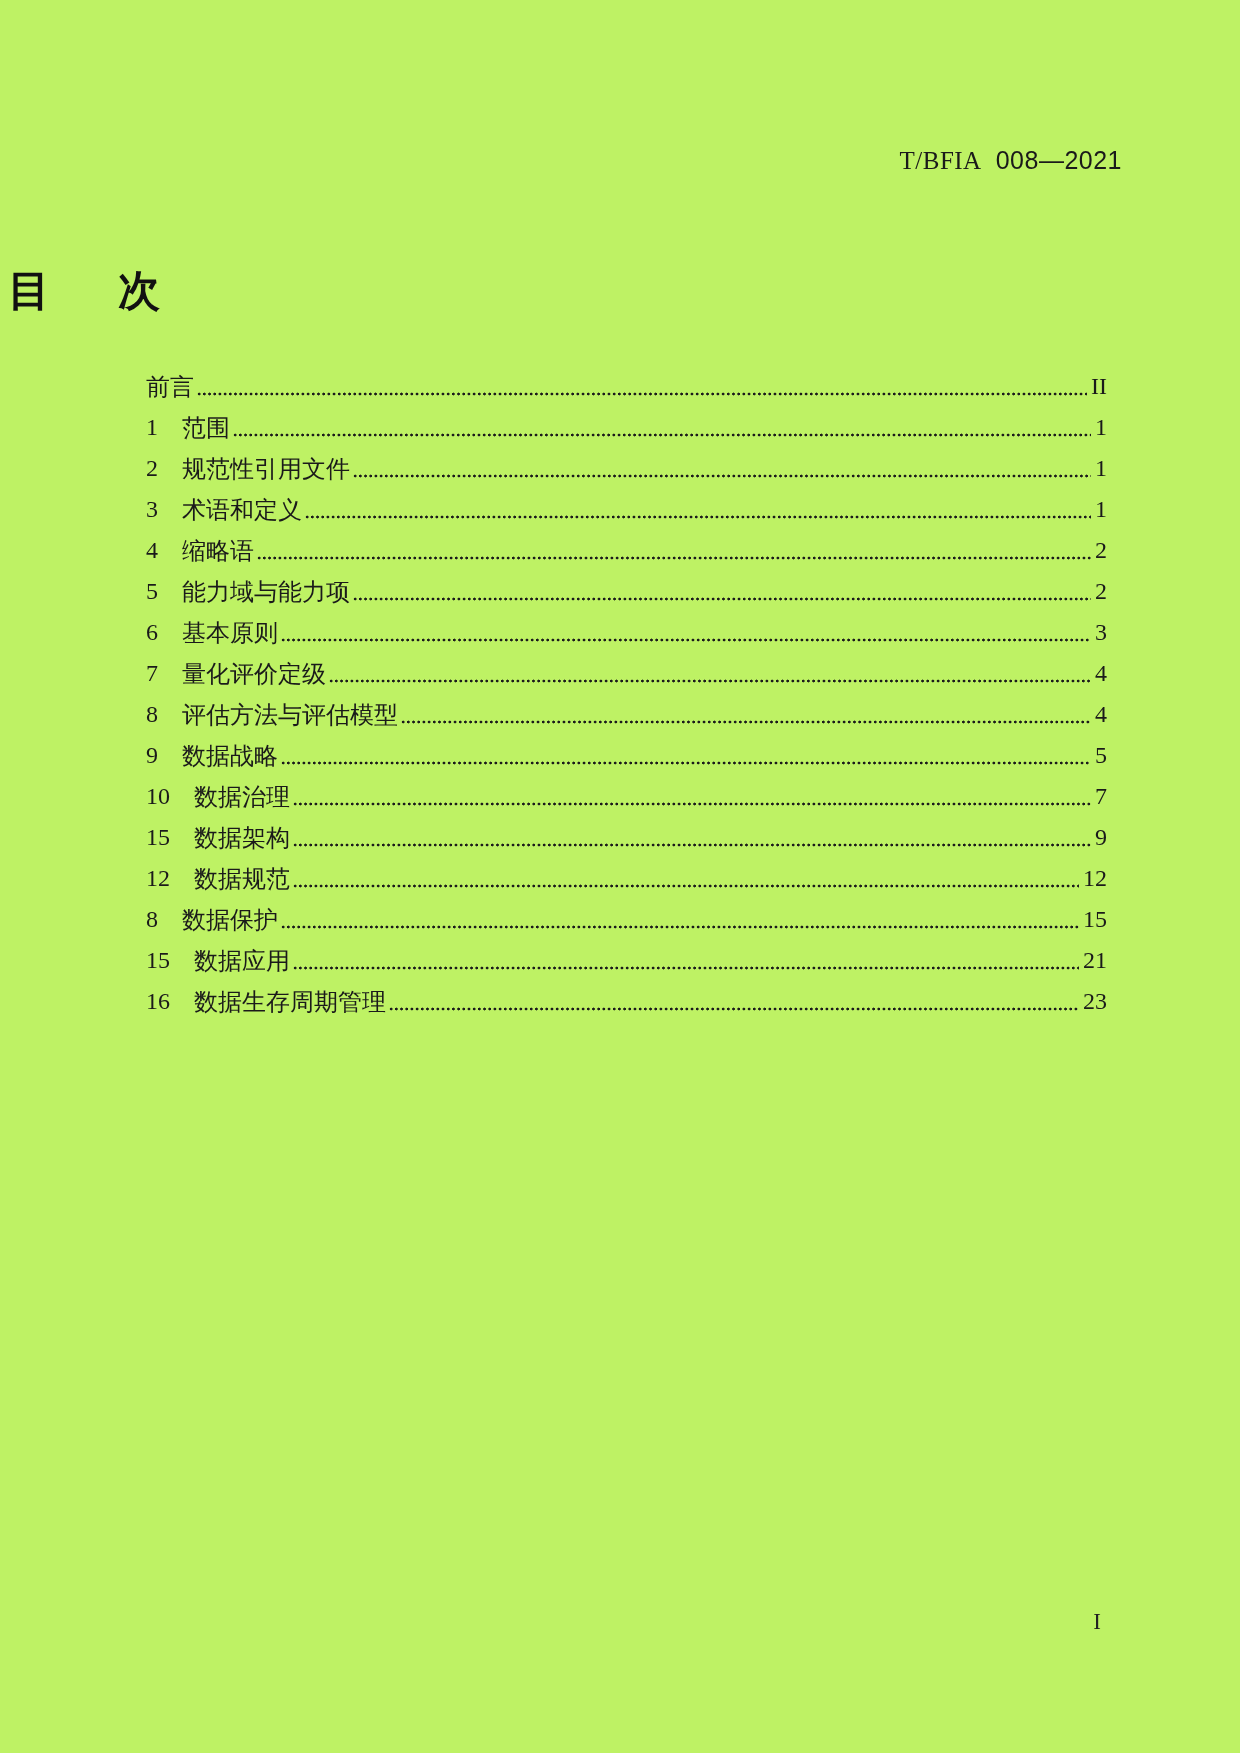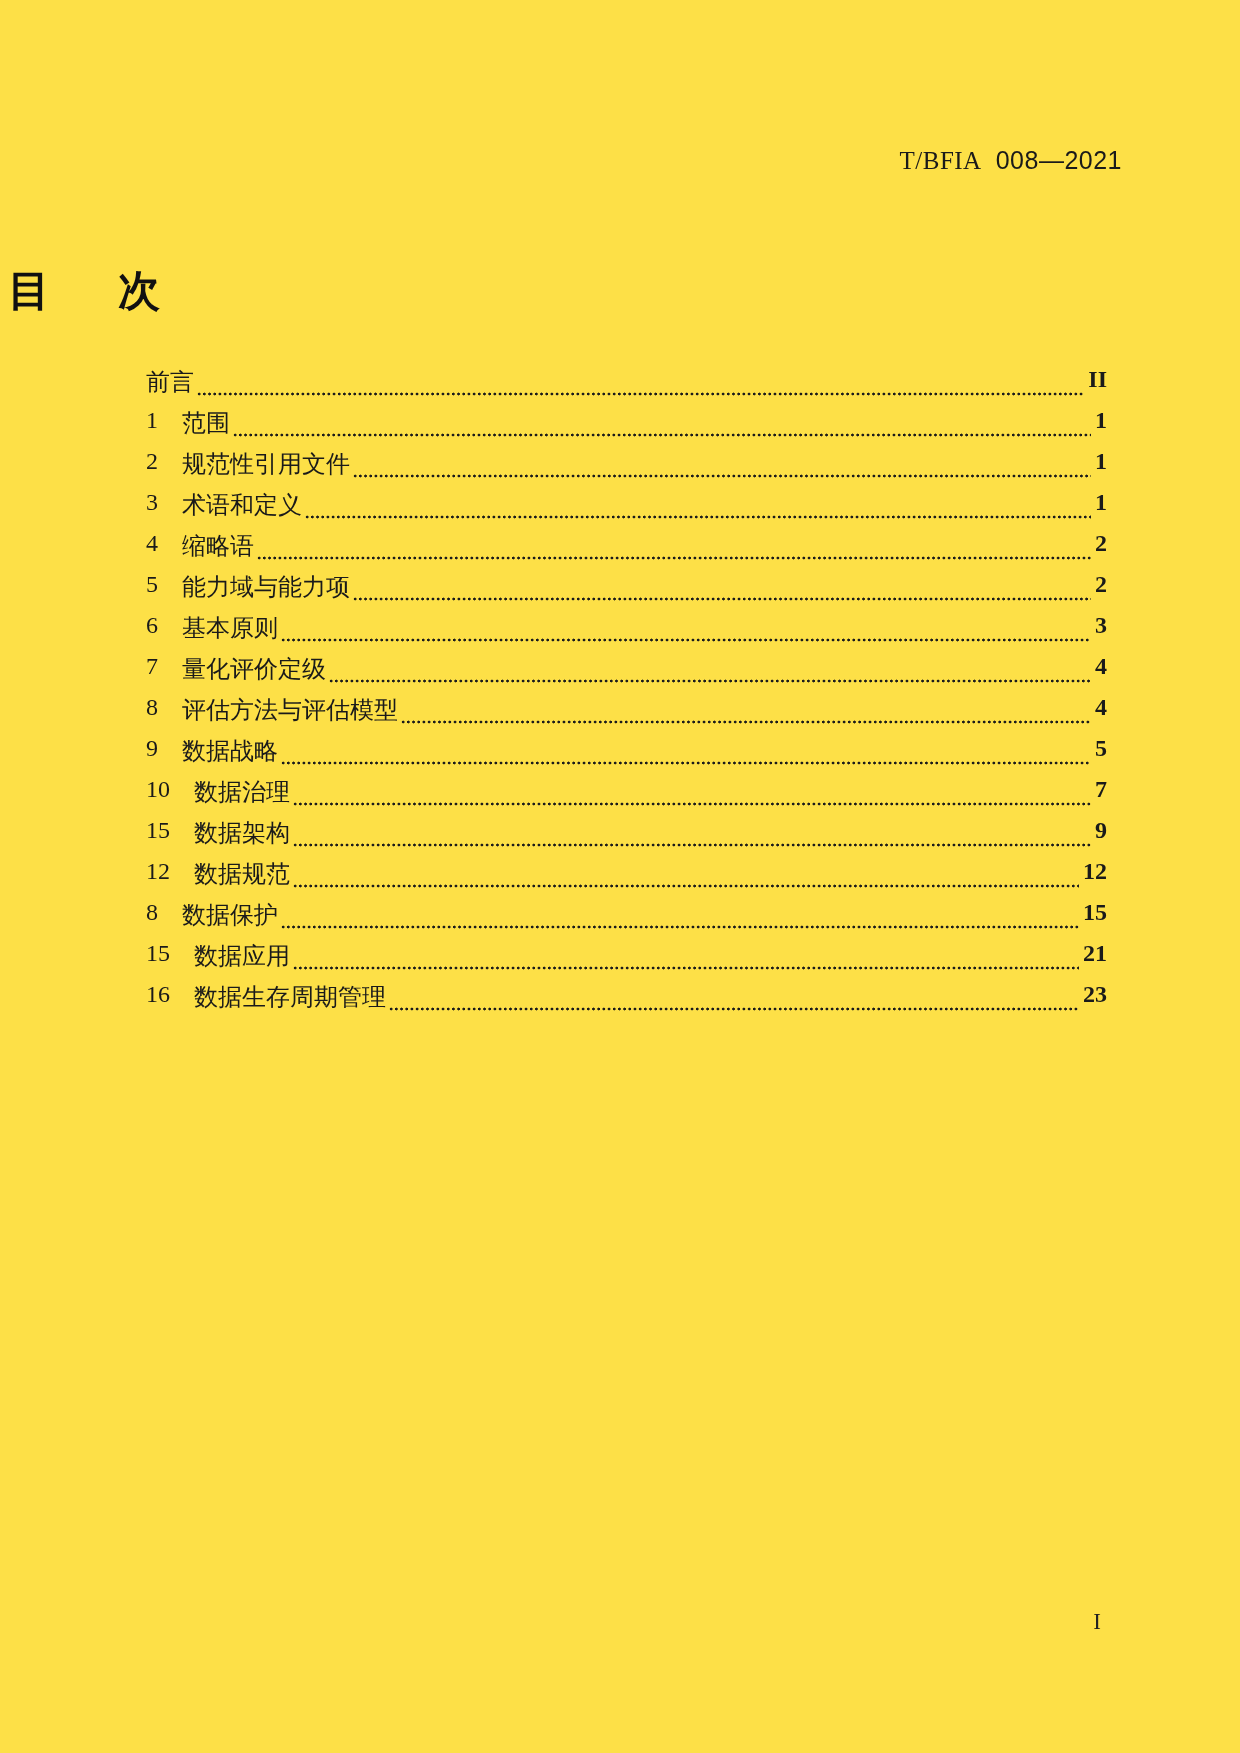--- a/index.html
+++ b/index.html
@@ -5,21 +5,21 @@
   html, body {
     margin: 0;
     padding: 0;
     background: #e8e8e8;
   }
   .page {
     position: relative;
     width: 1240px;
     height: 1753px;
     margin: 0 auto;
-    background: #fde047;
+    background: #bef264;
     color: #1a1a1a;
     font-family: "Liberation Serif", "DejaVu Serif", serif;
     overflow: hidden;
   }
   .doc-header {
     position: absolute;
     top: 148px;
     right: 118px;
     font-size: 25px;
     line-height: 1;
@@ -49,20 +49,21 @@
     color: #111;
   }
   .toc {
     position: absolute;
     top: 366px;
     left: 146px;
     right: 133px;
   }
   .toc-row {
     display: flex;
+    align-items: center;
     height: 41px;
     font-size: 24px;
     white-space: nowrap;
   }
   .toc-num {
     margin-right: 24px;
   }
   .toc-num:empty {
     display: none;
     margin: 0;
@@ -72,21 +73,20 @@
     align-self: flex-end;
     height: 4px;
     margin: 0 4px 11px 3px;
     background-image: radial-gradient(circle at 2.1px 2px, #1b1b1b 1.25px, transparent 1.7px);
     background-size: 5.2px 4px;
     background-repeat: repeat-x;
     background-position: left bottom;
   }
   .toc-page {
     text-align: right;
-    font-weight: bold;
   }
   .doc-footer {
     position: absolute;
     top: 1608px;
     right: 139px;
     font-size: 23px;
     line-height: 1.2;
     color: #222;
   }
 </style>

